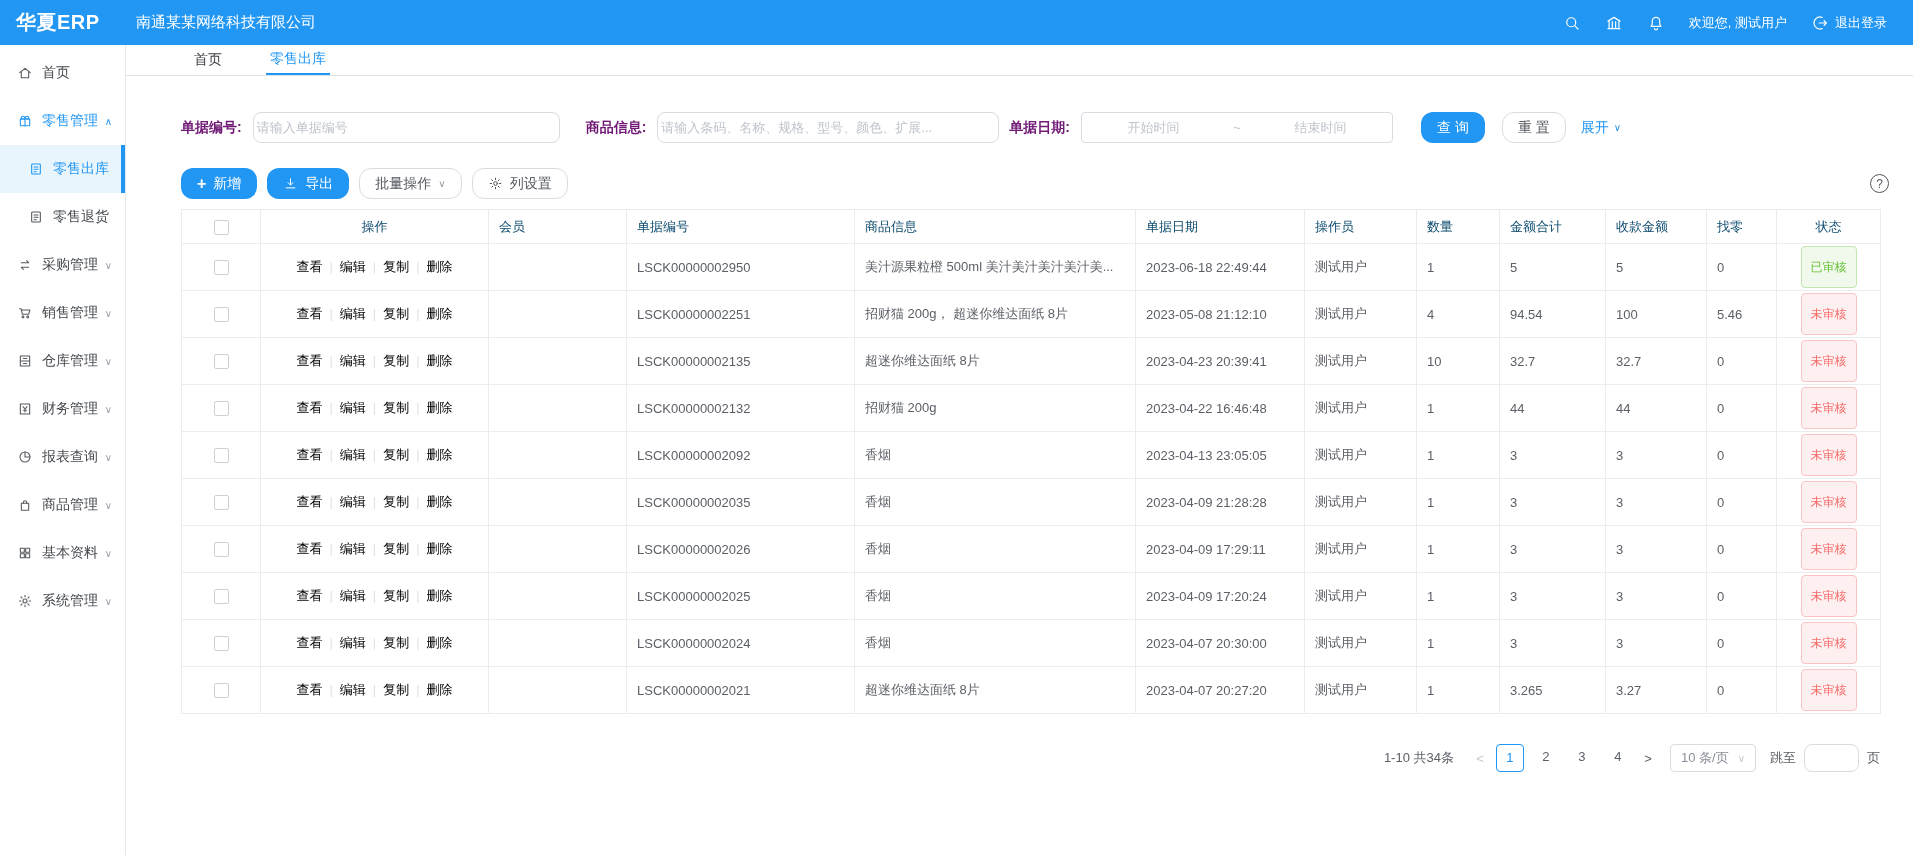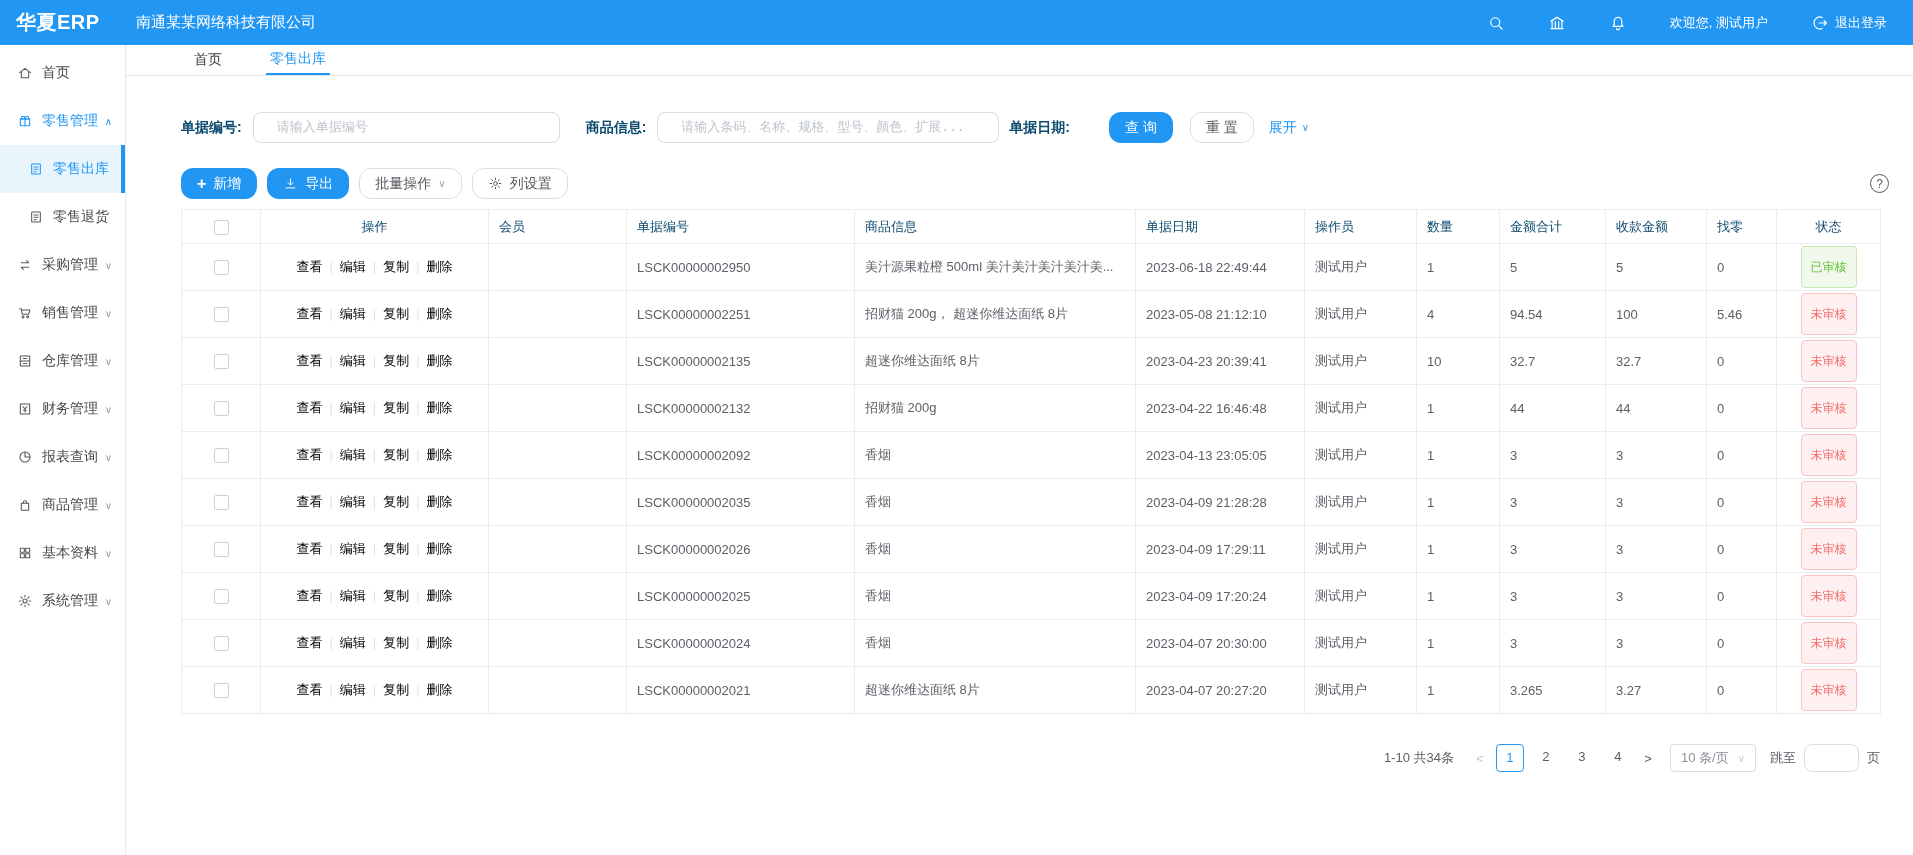--- a/index.html
+++ b/index.html
@@ -1,21 +1,21 @@
 <!DOCTYPE html>
 <html><head>
 <meta charset="utf-8">
 <style>
   * { margin:0; padding:0; box-sizing:border-box; }
   html,body { width:1913px; height:855px; overflow:hidden; background:#fff;
     font-family:"Liberation Sans","DejaVu Sans",sans-serif; color:#333; }
   .topbar { height:45px; background:#2196f3; display:flex; align-items:center; color:#fff; }
   .logo { width:126px; padding-left:16px; font-size:20px; font-weight:bold; letter-spacing:.5px; }
   .company { font-size:15px; margin-left:10px; }
-  .topbar-right { margin-left:auto; display:flex; align-items:center; gap:43px; padding-right:26px; font-size:13px; }
+  .topbar-right { margin-left:auto; display:flex; align-items:center; gap:24px; padding-right:26px; font-size:13px; }
   .tb-icon { display:inline-flex; width:18px; height:18px; cursor:pointer; }
   .tb-icon svg { width:18px; height:18px; }
   .logout { display:flex; align-items:center; gap:6px; cursor:pointer; }
   .frame { display:flex; height:810px; }
   .sidebar { width:126px; border-right:1px solid #e5e8ee; padding-top:4px; flex:none; }
   .side-item { height:48px; display:flex; align-items:center; padding-left:17px; font-size:14px;
     color:#45494e; cursor:pointer; position:relative; }
   .side-item .s-icon { display:inline-flex; width:16px; height:16px; margin-right:9px; color:#55595f; }
   .side-item svg { width:16px; height:16px; }
   .side-item .chev { position:absolute; right:13px; font-size:10px; color:#9aa0a8; }
@@ -23,23 +23,23 @@
   .sub-item { padding-left:28px; }
   .sub-item.selected { background:#e8f5fd; color:#2196f3; }
   .sub-item.selected .s-icon { color:#2196f3; }
   .indicator { position:absolute; right:0; top:0; width:4px; height:48px; background:#2196f3; }
   .main { flex:1; min-width:0; }
   .tabbar { height:31px; border-bottom:1px solid #dde1e8; display:flex; padding-left:64px; gap:40px; }
   .tab { font-size:14px; color:#3c3f44; display:flex; align-items:center; padding:0 4px; cursor:pointer; }
   .tab.active { color:#2196f3; border-bottom:2px solid #2196f3; }
   .content { padding:0 0 0 55px; }
   .filters { margin-top:36px; display:flex; align-items:center; font-size:14px; }
-  .f-label { color:#0c4a6e; font-weight:bold; margin-right:11px; white-space:nowrap; }
-  .t-input { height:31px; border:1px solid #d9dce2; border-radius:8px; padding:0 23px; font-size:13px;
-    color:#606266; outline:none; font-family:Liberation Mono, monospace; }
+  .f-label { color:#701a75; font-weight:bold; margin-right:11px; white-space:nowrap; }
+  .t-input { height:31px; border:1px solid #d9dce2; border-radius:8px; padding:0 3px; font-size:13px;
+    color:#606266; outline:none; font-family:Liberation Sans, sans-serif; }
   .t-input::placeholder { color:#bfc4cc; }
   .in-doc { width:307px; } .in-prod { width:342px; margin-right:10px; }
   .ml26 { margin-left:26px; }
   .daterange { width:312px; height:31px; border:1px solid #d9dce2; border-radius:4px; display:flex;
     align-items:center; color:#bfc4cc; font-size:13px; cursor:text; }
   .daterange span { flex:1; text-align:center; } .daterange .tilde { flex:none; width:24px; }
   .btn { height:31px; border-radius:12px; font-size:14px; display:inline-flex; align-items:center;
     justify-content:center; cursor:pointer; white-space:nowrap; border:1px solid transparent; padding:0 15px; }
   .btn-blue { background:#2196f3; color:#fff; }
   .btn-plain { background:#fff; border-color:#d9dce2; color:#55595f; }
@@ -247,20 +247,25 @@
       <div class="tab active">零售出库</div>
     </div>
 
     <div class="content">
       <div class="filters">
         <span class="f-label">单据编号:</span>
         <input class="t-input in-doc" placeholder="请输入单据编号" style="">
         <span class="f-label ml26">商品信息:</span>
         <input class="t-input in-prod" placeholder="请输入条码、名称、规格、型号、颜色、扩展..." style="">
         <span class="f-label">单据日期:</span>
+        <div class="daterange">
+          <span>开始时间</span>
+          <span class="tilde">~</span>
+          <span>结束时间</span>
+        </div>
         <button class="btn btn-blue btn-search">查 询</button>
         <button class="btn btn-plain btn-reset">重 置</button>
         <span class="expand">
           <span>展开</span>
           <span class="chev">∨</span>
         </span>
       </div>
 
       <div class="toolbar">
         <button class="btn btn-blue">

